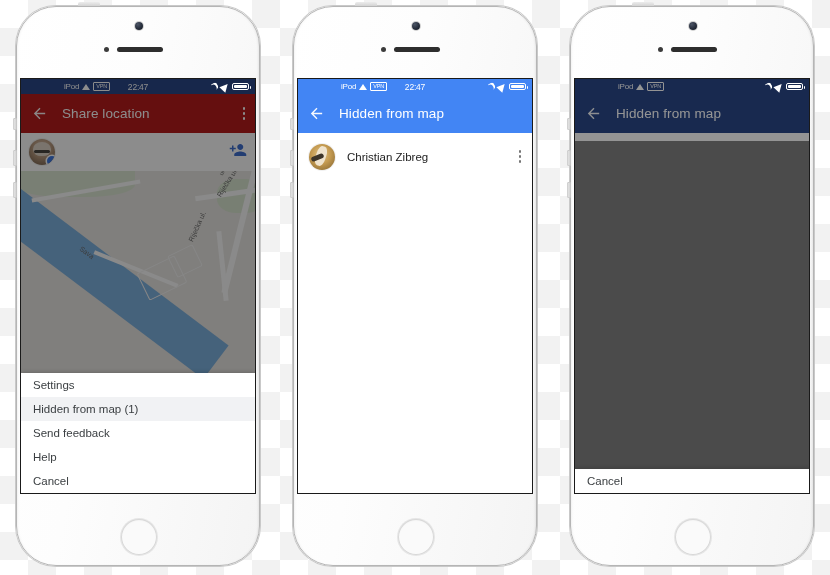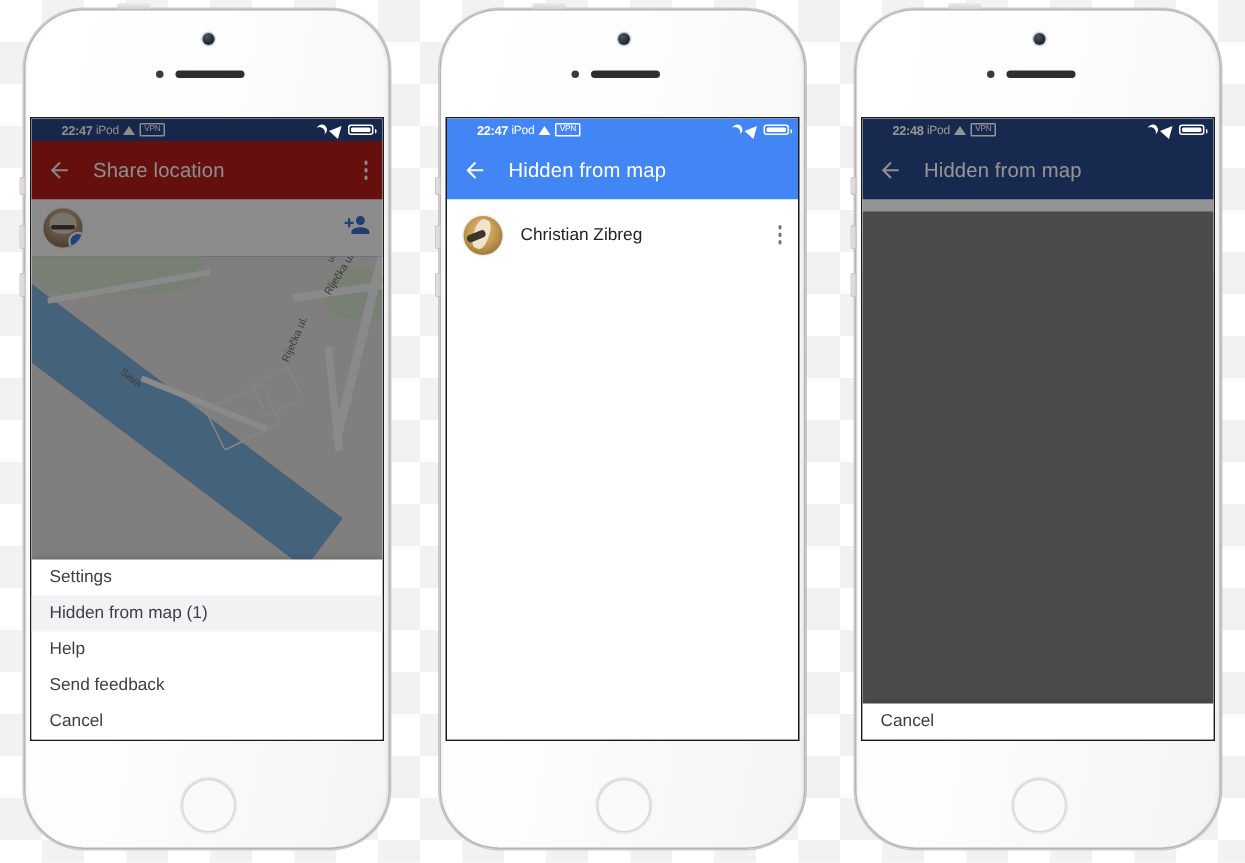--- a/index.html
+++ b/index.html
@@ -100,22 +100,22 @@
   .wifi::before{
     content:"";position:absolute;left:0;bottom:1px;width:0;height:0;
     border-left:4px solid transparent;border-right:4px solid transparent;
     border-bottom:6px solid currentColor;
   }
   .vpn{
     font-size:5.5px;line-height:7px;padding:0 2px;border:1px solid currentColor;
     border-radius:1px;letter-spacing:-.2px;
   }
   .sb-time{
-    position:absolute;left:0;right:0;text-align:left;
-    font-size:8.5px;font-weight:bold;letter-spacing:-.2px;padding-left:20px;
+    position:absolute;left:0;right:0;text-align:center;
+    font-size:8.5px;font-weight:normal;letter-spacing:-.2px;
   }
   .sb-right{margin-left:auto;display:flex;align-items:center;gap:3px;position:relative;z-index:2;}
   .moon{
     width:7px;height:7px;border-radius:50%;
     box-shadow:inset -2px 1px 0 0 currentColor;
     transform:rotate(-25deg);
   }
   .arrow{
     width:0;height:0;border-left:4px solid transparent;border-right:4px solid transparent;
     border-bottom:8px solid currentColor;transform:rotate(42deg);
@@ -346,24 +346,24 @@
         <div class="dim"></div>
 
         <div class="sheet">
           <div class="sheet-item">
               <span>Settings</span>
             </div>
           <div class="sheet-item sel">
               <span>Hidden from map (1)</span>
             </div>
           <div class="sheet-item">
+              <span>Send feedback</span>
+            </div>
+          <div class="sheet-item">
               <span>Help</span>
-            </div>
-          <div class="sheet-item">
-              <span>Send feedback</span>
             </div>
           <div class="sheet-item">
               <span>Cancel</span>
             </div>
         </div>
 
       </div>
     </div>
   </div>
 
@@ -435,21 +435,20 @@
 
     <div class="screen">
       <div class="screen-inner" style="background:#fff;">
 
         <div class="statusbar" style="background:#2a4789;">
           <div class="sb-left">
             <span class="sb-carrier">iPod</span>
             <span class="wifi"></span>
             <span class="vpn">VPN</span>
           </div>
-          <div class="sb-time">22:48</div>
           <div class="sb-right">
             <span class="moon"></span>
             <span class="arrow"></span>
             <span class="battery">
                 <i></i>
               </span>
           </div>
         </div>
 
         <div class="appbar" style="background:#2a4789;">

